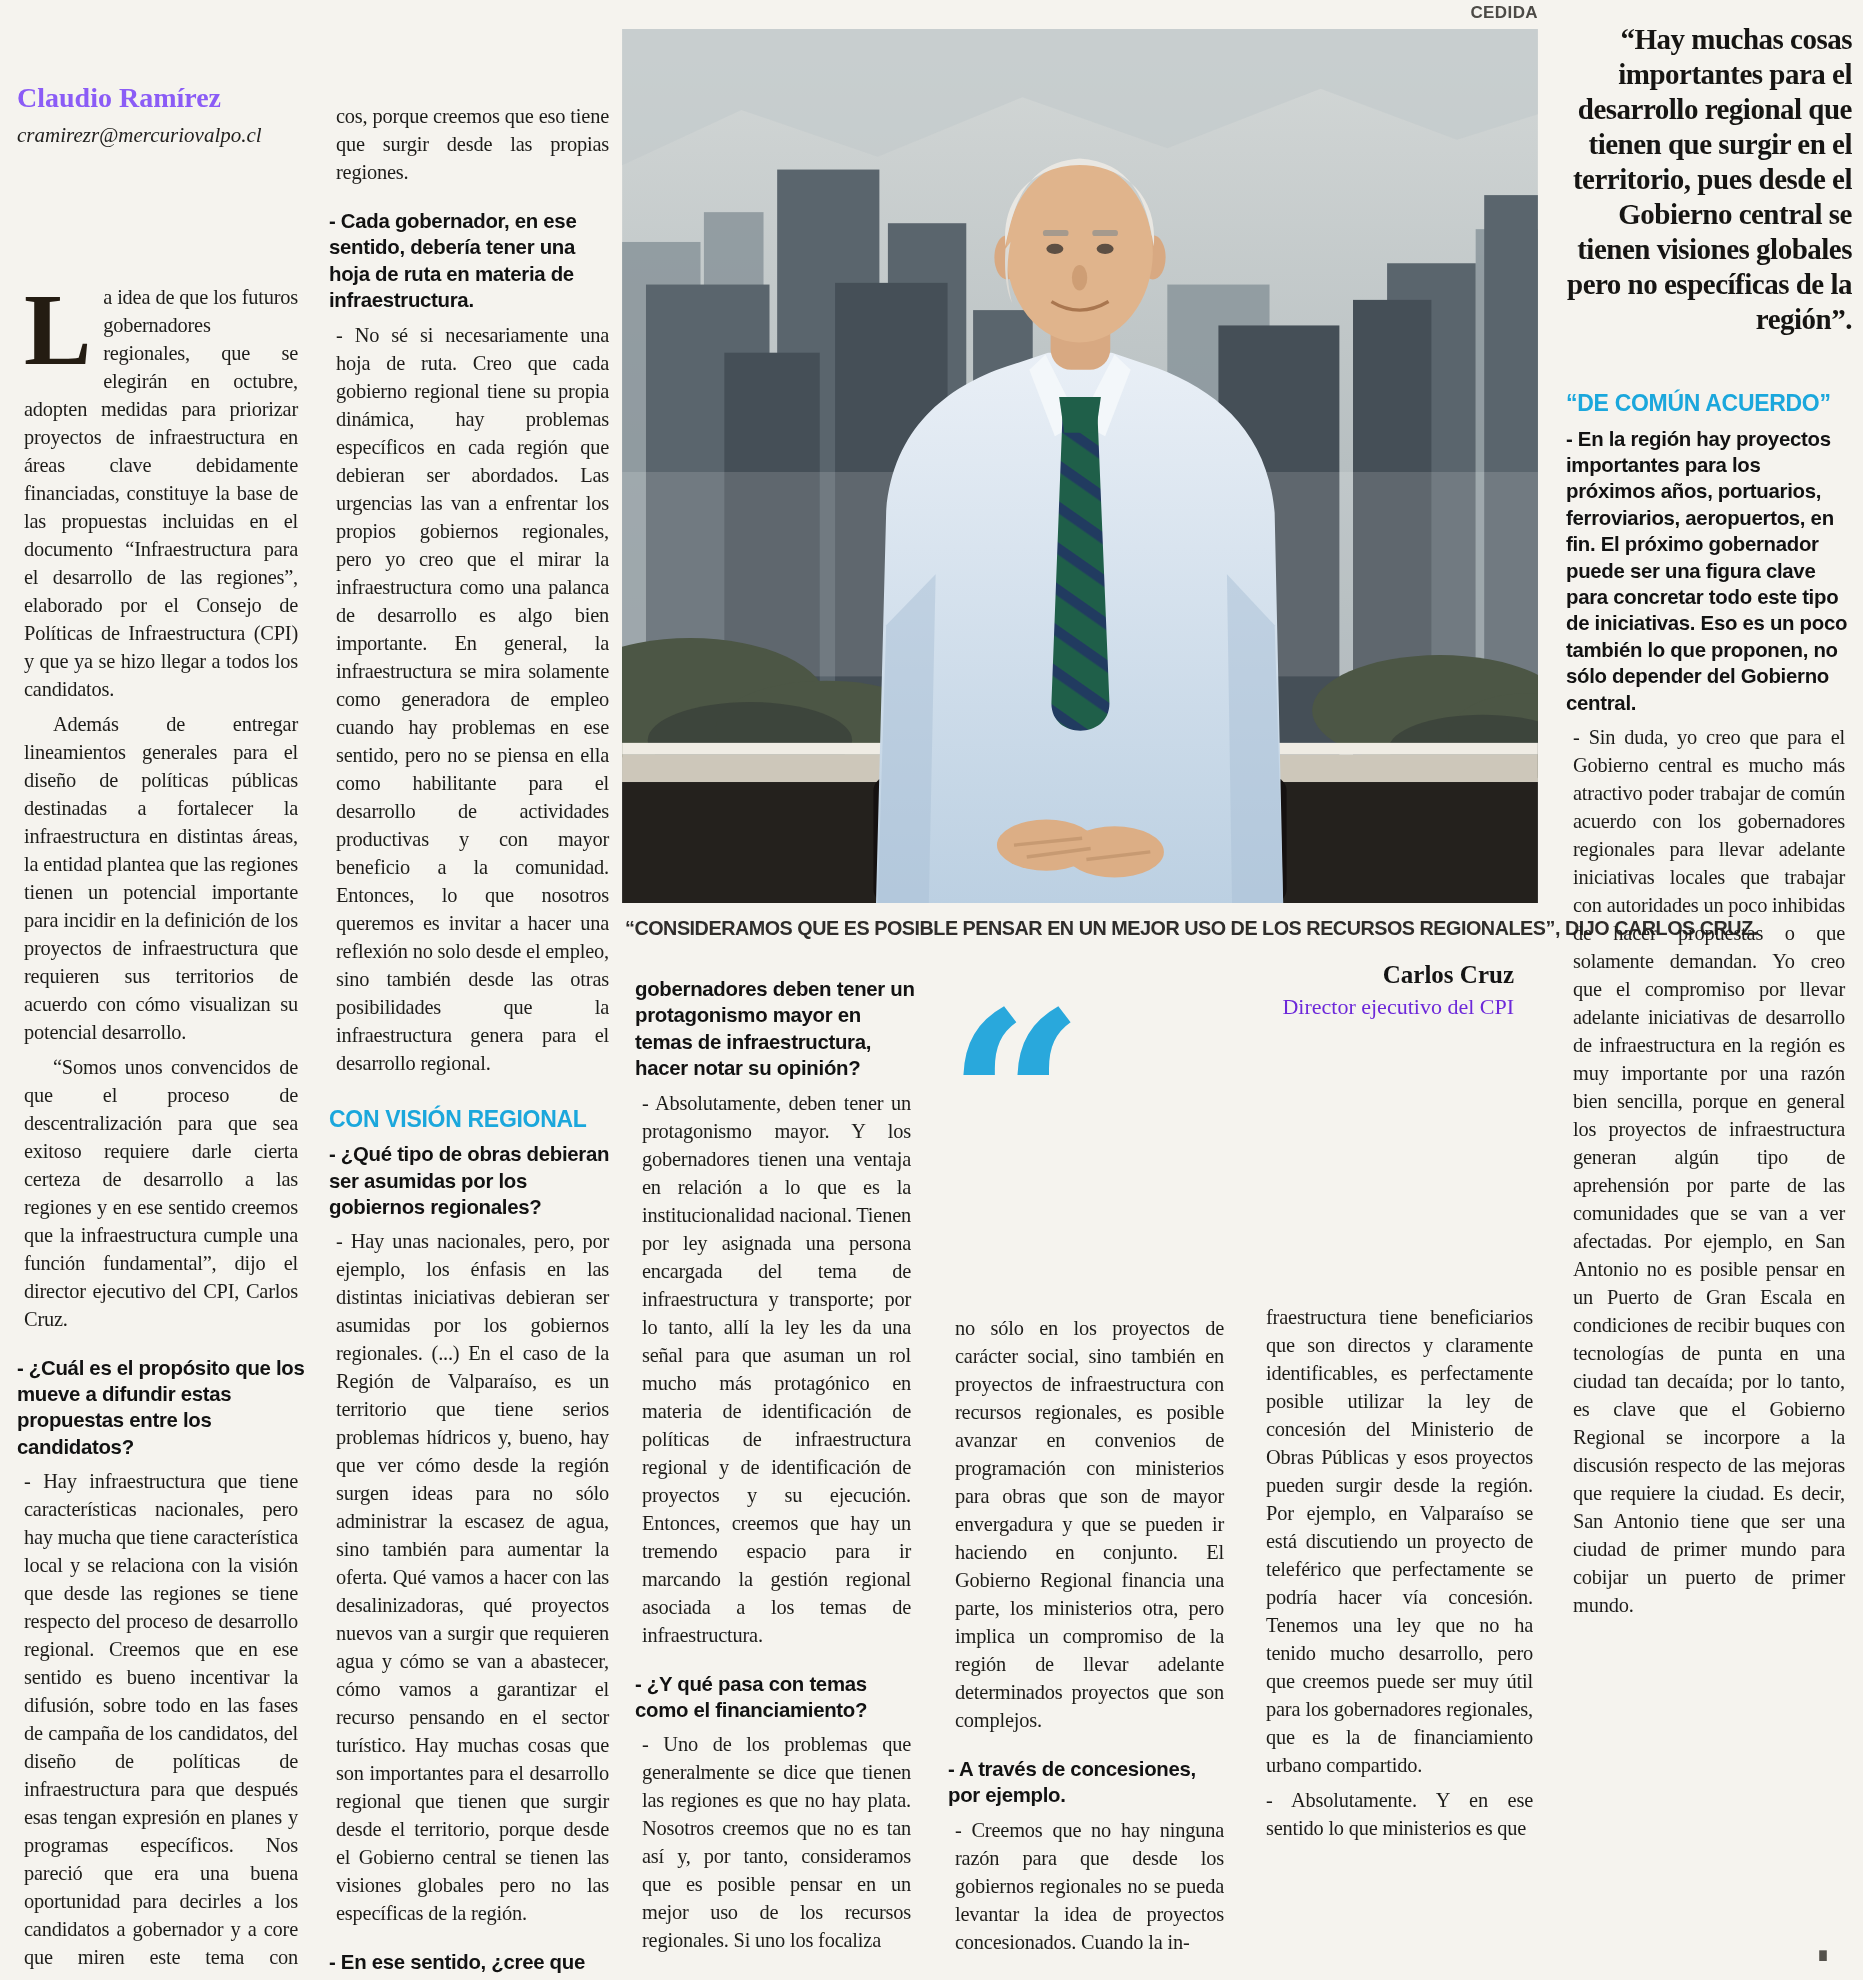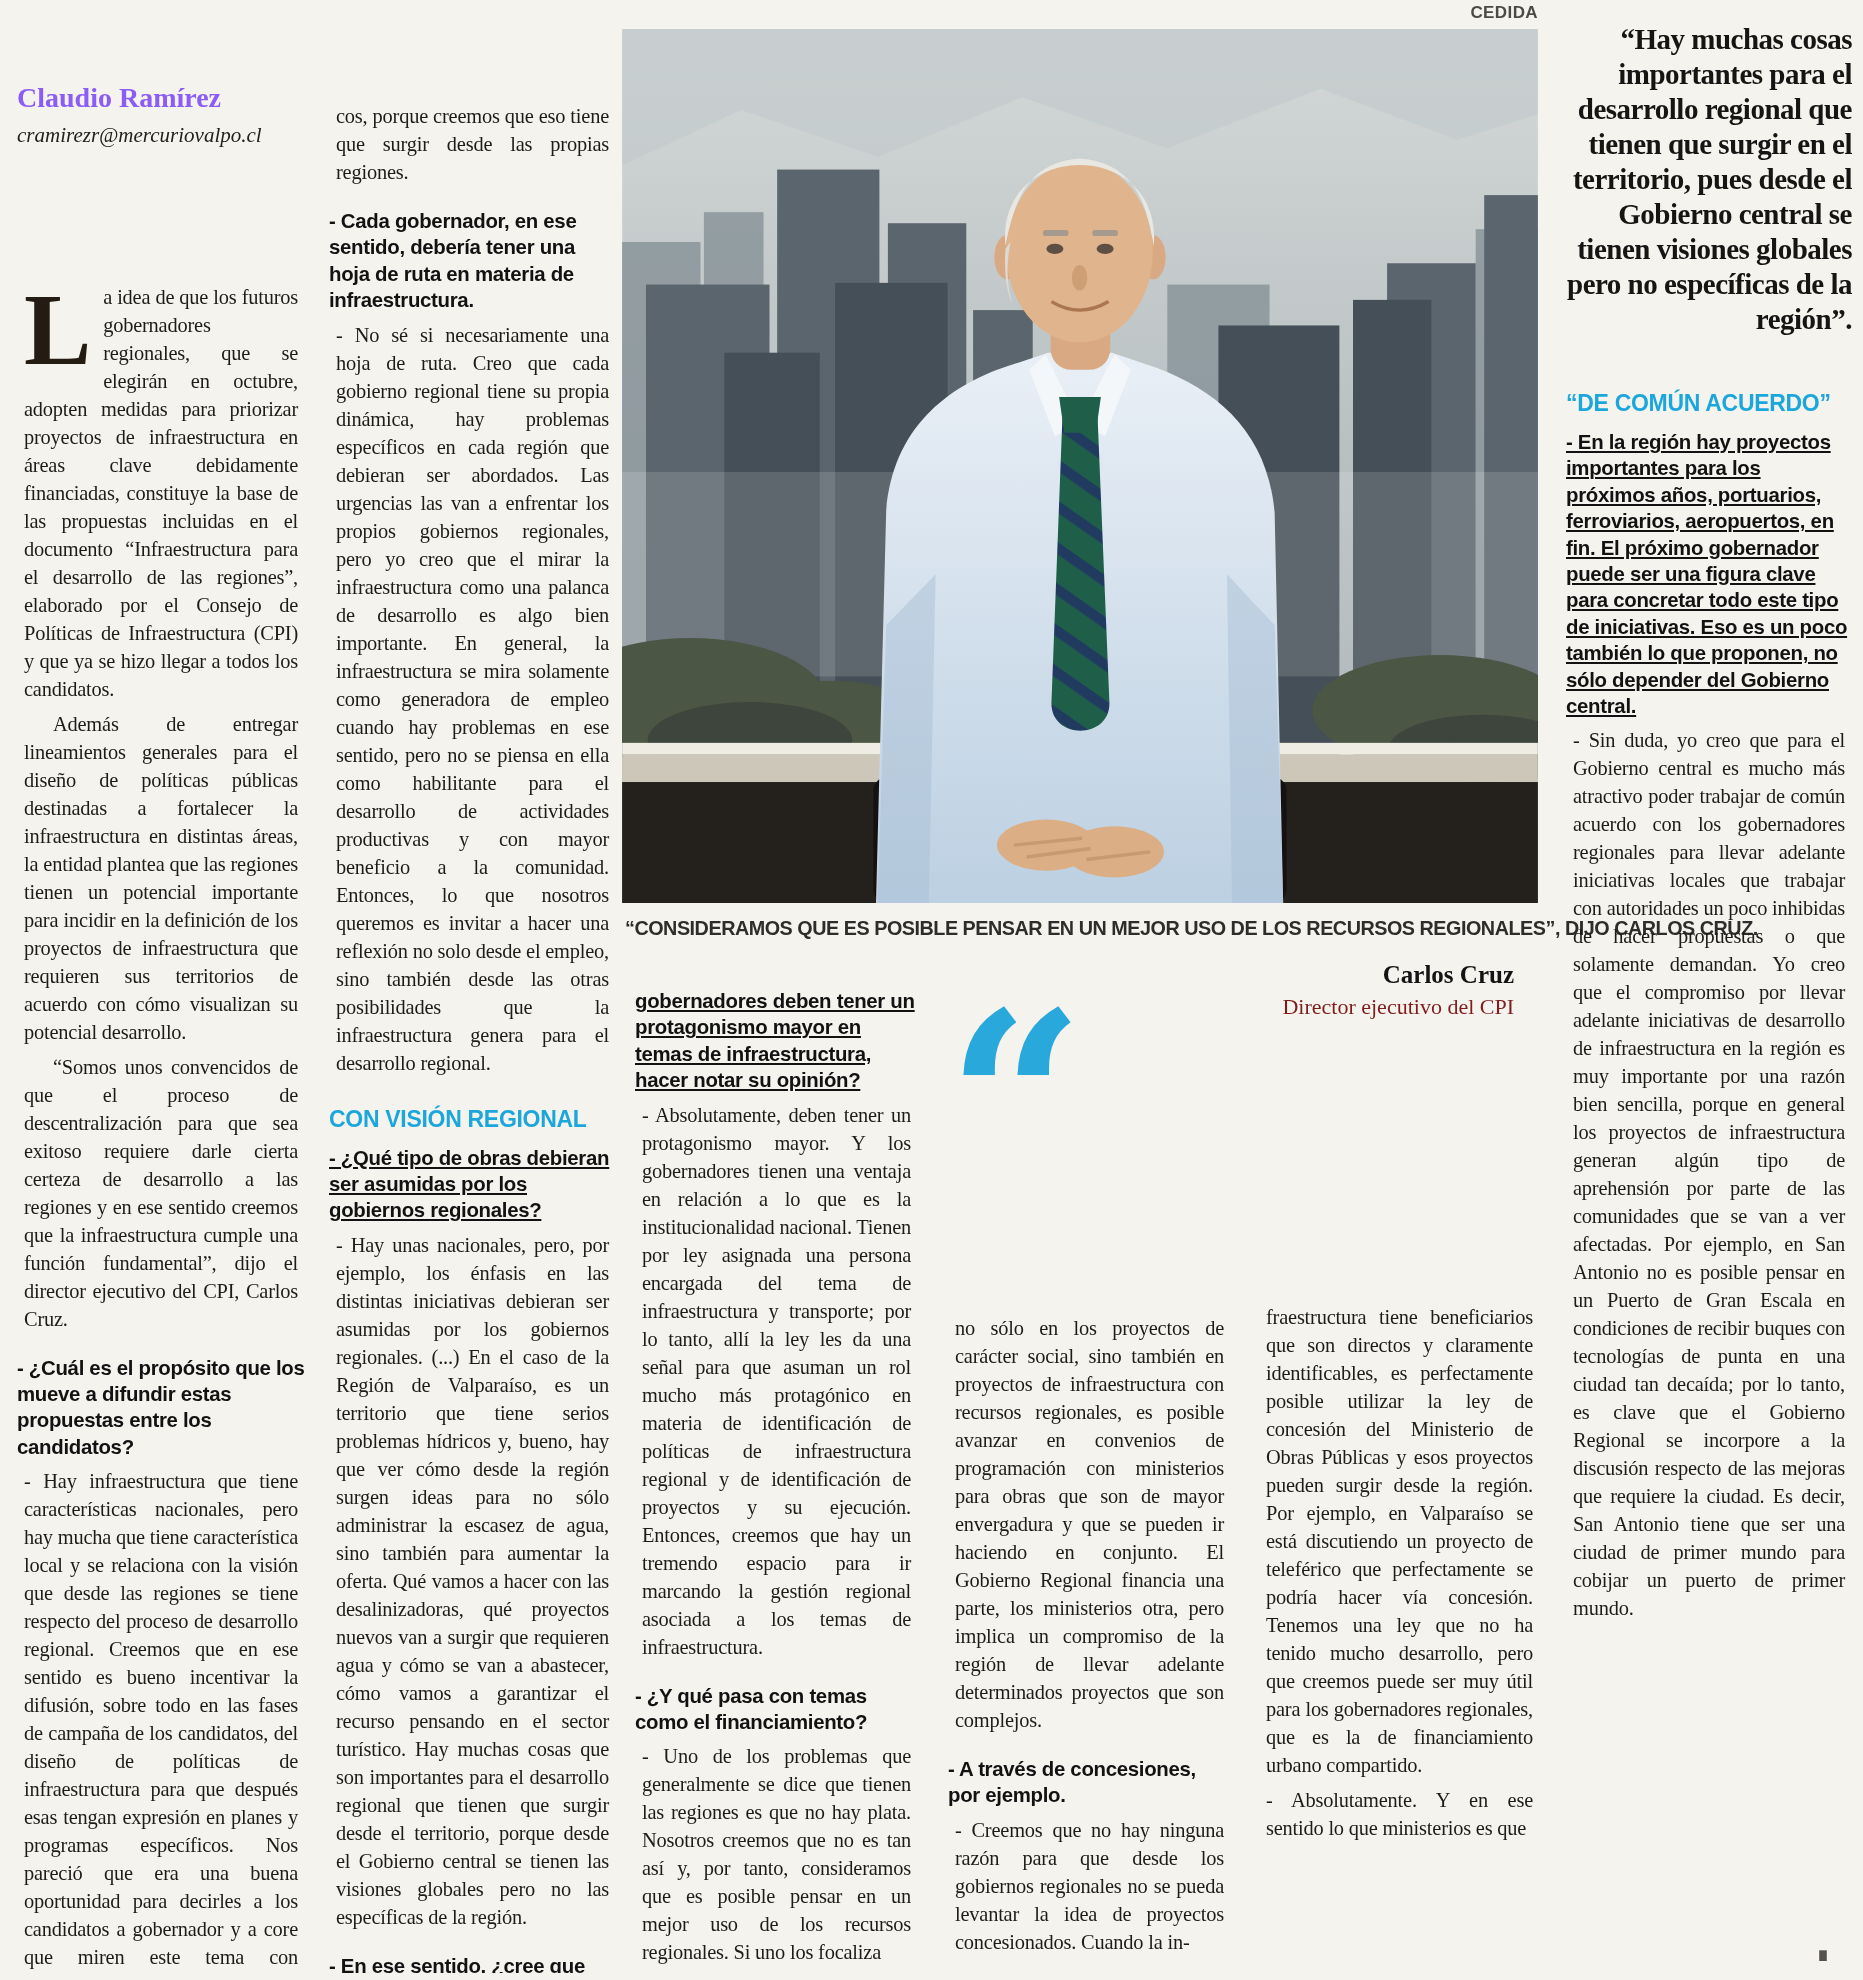--- a/index.html
+++ b/index.html
@@ -8,21 +8,21 @@
     background:#f5f3ee;color:#1d1c19;
     font-family:"Liberation Serif","DejaVu Serif",serif;
   }
   .abs{position:absolute;}
   
   .bt{font-size:20.4px;line-height:28px;text-align:justify;letter-spacing:-0.2px;color:#1d1c19;margin:7px;}
   .ind{text-indent:29px;}
   .q{font-family:"Liberation Sans","DejaVu Sans",sans-serif;font-weight:bold;
      font-size:20.4px;line-height:26.4px;letter-spacing:-0.3px;color:#121212;
      margin:22px 0 5.1px 0;text-align:left;}
-  .qfirst{margin-top:12px;text-decoration:underline;}
+  .qfirst{margin-top:0;}
   .section{font-family:"Liberation Sans","DejaVu Sans",sans-serif;font-weight:bold;
      font-size:23px;letter-spacing:-0.3px;color:#1ba7dc;margin:29px 0 8.5px 0;}
   .colbox{position:absolute;overflow:hidden;}
   
   .by-name{font-size:28px;font-weight:bold;color:#8b5cf6;margin:0 0 8.5px 0;}
   .by-mail{font-size:21px;font-style:italic;color:#22211f;margin:0 0 128px 0;display:inline-block;text-decoration:none;}
   
   .lead::first-letter{
     float:left;font-size:101px;line-height:0.78;font-weight:bold;
     padding:8.5px 12px 1.7px 0;color:#241c12;
@@ -32,21 +32,21 @@
     font-size:17px;color:#4c4a46;letter-spacing:0.4px;text-align:right;}
   .caption{font-family:"Liberation Sans","DejaVu Sans",sans-serif;font-weight:bold;
     font-size:20.4px;letter-spacing:-0.5px;color:#2f2d2b;white-space:nowrap;
     transform:scaleX(0.97);transform-origin:left;}
   
   .pq-mark{position:absolute;left:-5.1px;top:37px;font-size:239px;line-height:1;
     color:#29a8dc;font-family:"DejaVu Serif","Liberation Serif",serif;font-weight:bold;}
   .pq-text{margin:0 0 0 104px;width:458px;font-weight:bold;font-size:31px;line-height:39px;
     letter-spacing:-0.4px;color:#161513;text-align:left;}
   .pq-author{margin:17px 0 0 0;text-align:right;font-weight:bold;font-size:25px;color:#141414;}
-  .pq-role{margin:5.1px 0 0 0;text-align:right;font-size:22px;color:#7f1d1d;}
+  .pq-role{margin:5.1px 0 0 0;text-align:right;font-size:22px;color:#6d28d9;}
   
   .sb-quote{font-weight:bold;font-size:29px;line-height:35px;letter-spacing:-0.5px;
     color:#161513;margin:0 0 53px 0;text-align:right;}
   .end-mark{position:absolute;right:22px;bottom:6.8px;font-size:22px;color:#55524c;}
 </style>
 </head>
 <body>
 
 <div class="abs credit" style="left:622px;top:3.4px;width:916px;">CEDIDA</div>
 

